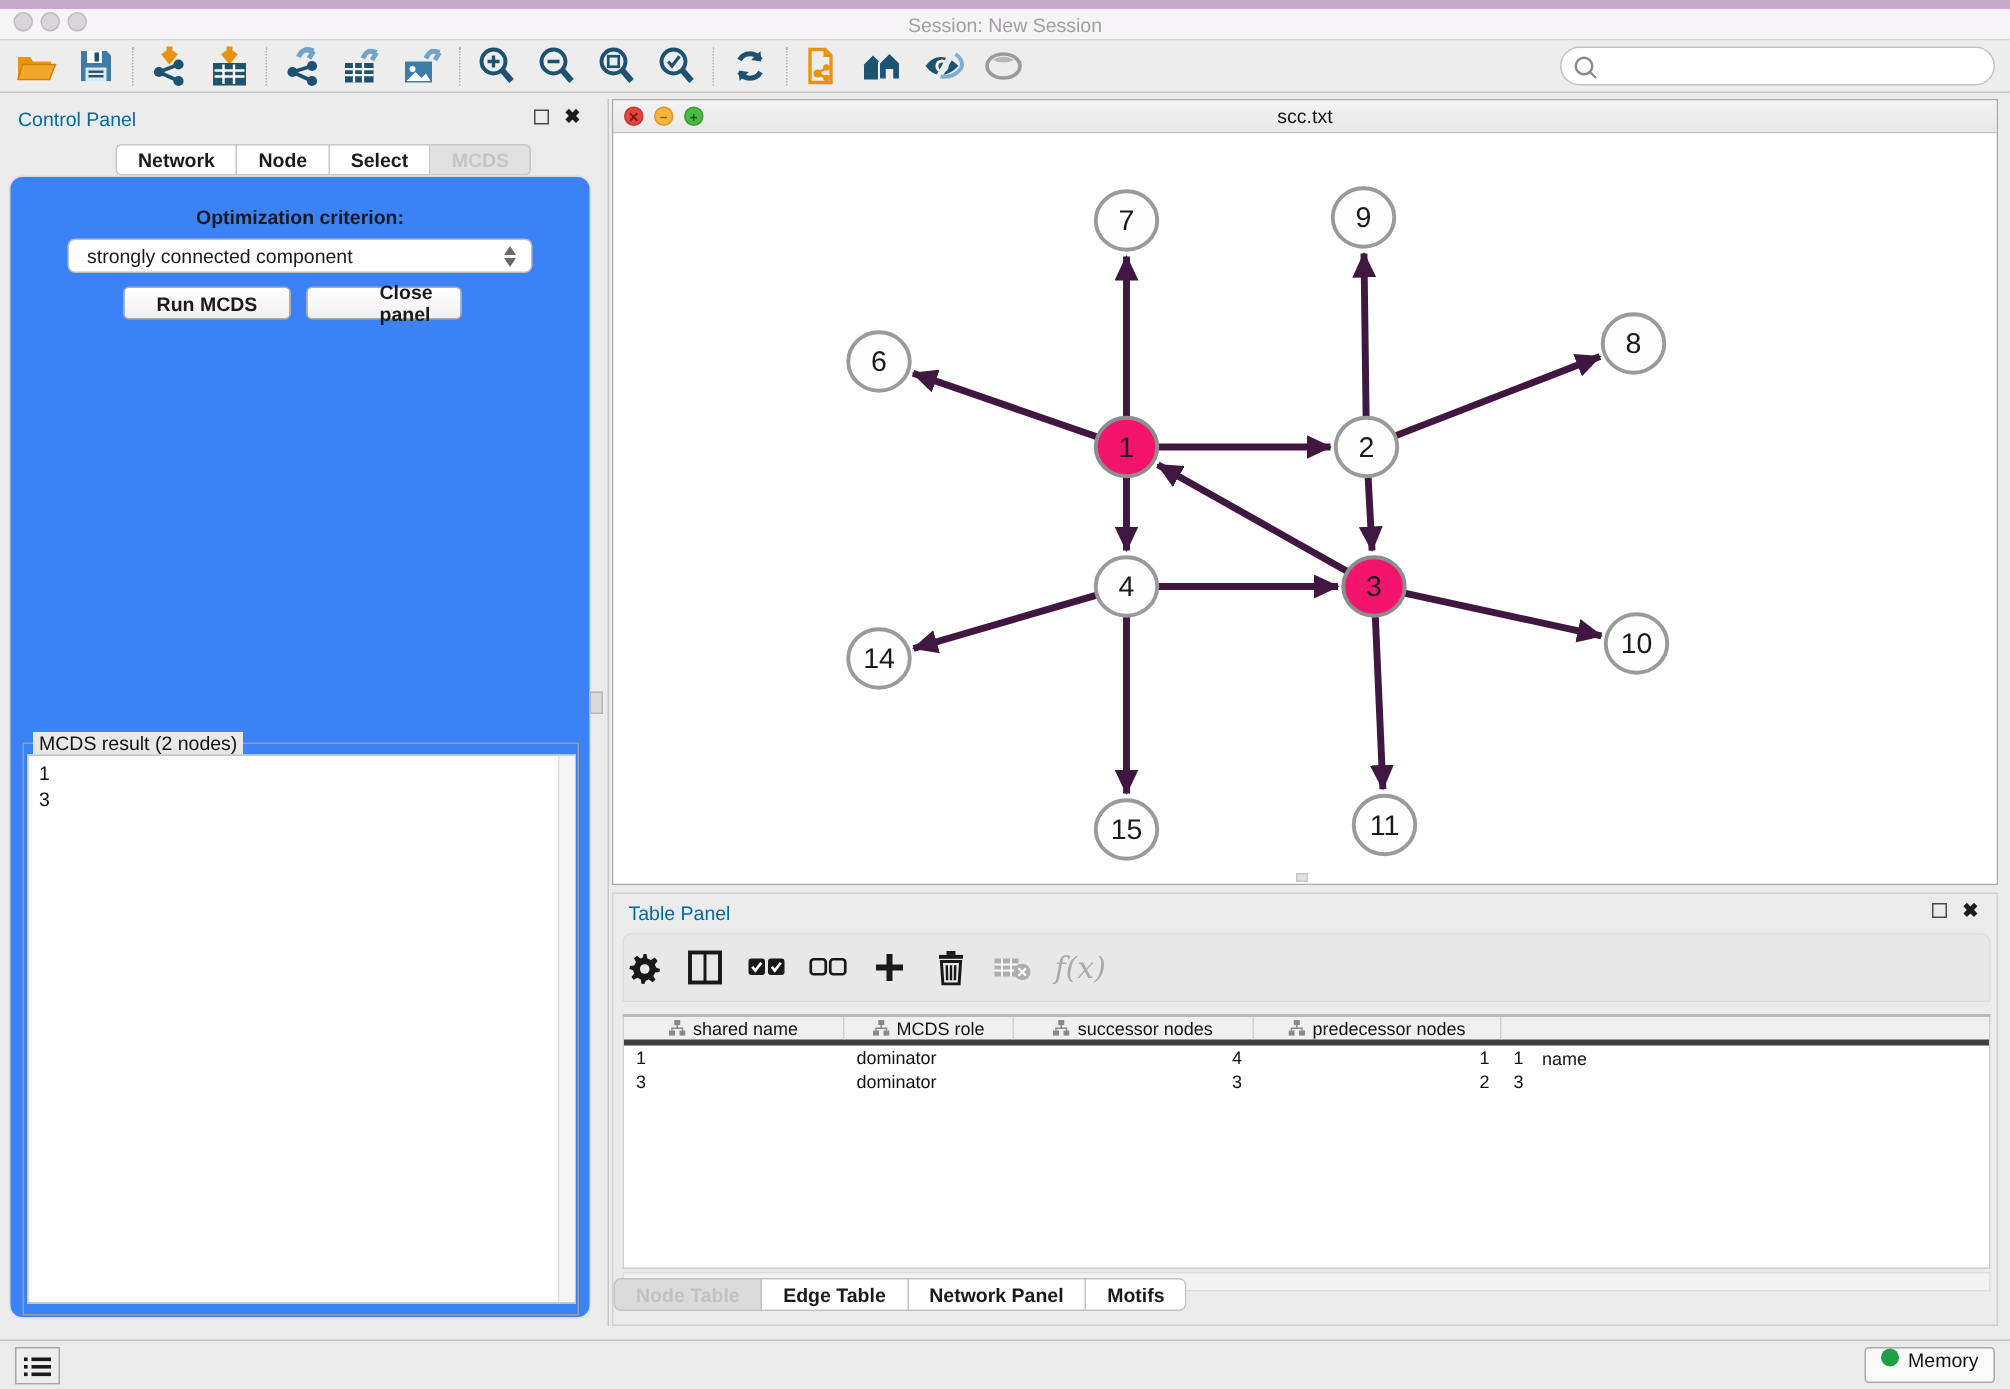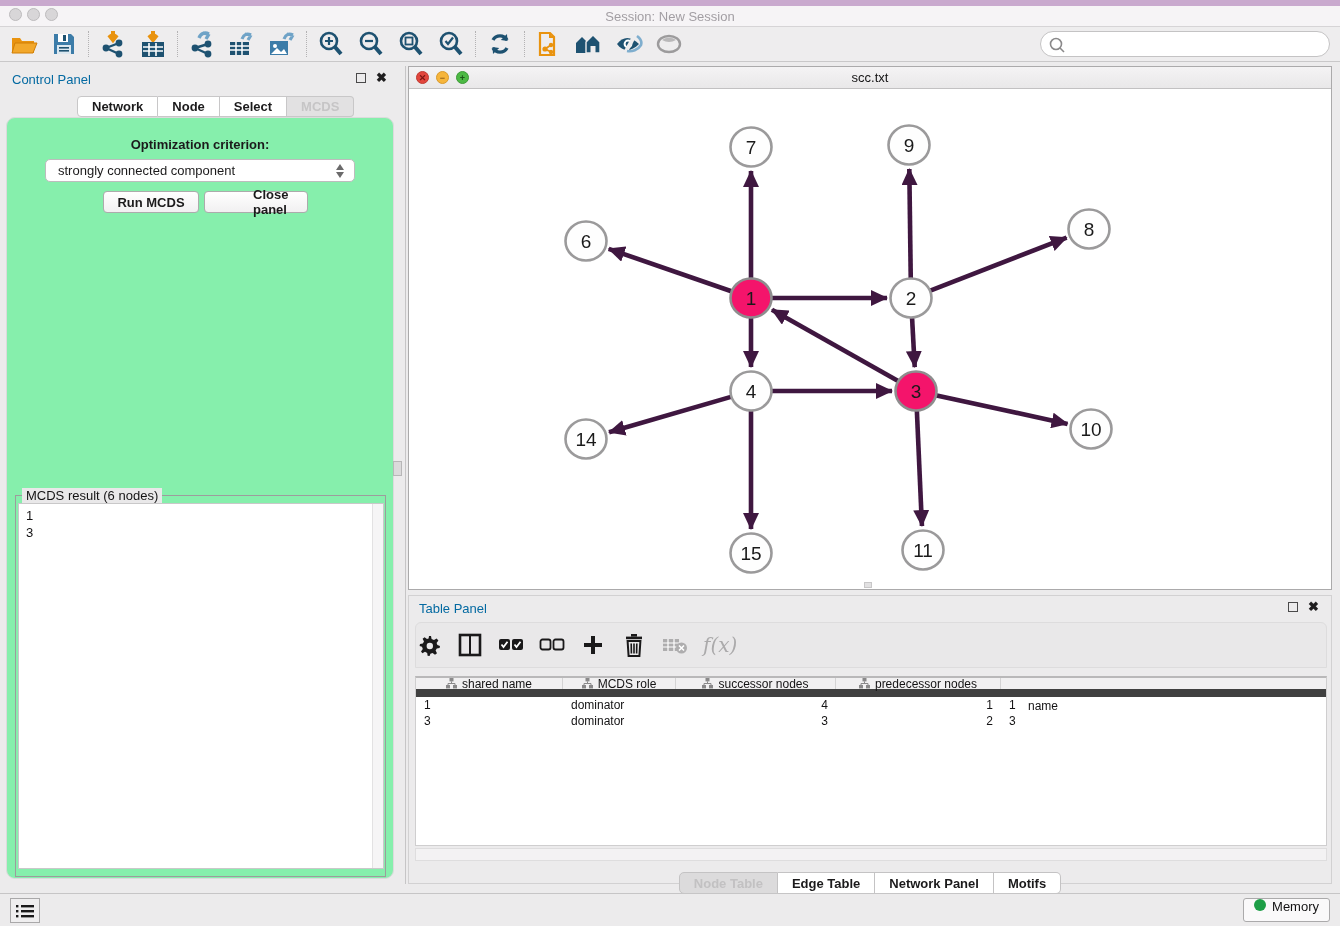--- a/index.html
+++ b/index.html
@@ -24,21 +24,21 @@
   
   .control-panel { position:absolute; left:0; top:66px; width:401px; height:818px; background:#ECEBEC; }
   .panel-head { position:absolute; left:12px; top:6px; font-size:13px; color:#0369a1; }
   .panel-icons { position:absolute; top:7px; display:flex; gap:10px; align-items:center; }
   .float-ic { width:10px; height:10px; border:1.5px solid #4A494A; }
   .close-ic { font-size:13px; font-weight:bold; color:#1E1D1E; line-height:10px; }
   .cp-tabs { position:absolute; left:77px; top:30px; display:flex; }
   .cp-tab { height:21px; padding:0 14px; font-size:13px; font-weight:bold; color:#1B1A1B; background:#FFFFFF; border:1px solid #C8C7C8; border-left:none; display:flex; align-items:center; }
   .cp-tab:first-child { border-left:1px solid #C8C7C8; border-radius:4px 0 0 4px; }
   .cp-tab.active { background:#E2E1E2; color:#C6C5C6; border-radius:0 4px 4px 0; }
-  .cp-body { position:absolute; left:6px; top:51px; width:388px; height:762px; background:#86efac; border:1px solid #DCDBDC; border-radius:9px; }
+  .cp-body { position:absolute; left:6px; top:51px; width:388px; height:762px; background:#3b82f6; border:1px solid #DCDBDC; border-radius:9px; }
   .opt-label { position:absolute; left:0; top:19px; width:100%; text-align:center; font-size:13px; font-weight:bold; color:#1B1A1B; }
   .criterion { position:absolute; left:38px; top:41px; width:310px; height:23px; background:#FFFFFF; border:1px solid #BDBCBD; border-radius:5px; font-size:13px; color:#1B1A1B; display:flex; align-items:center; padding-left:12px; }
   .stepper { position:absolute; right:8px; top:3px; width:11px; height:16px; }
   .stepper .up { position:absolute; top:1px; left:1px; width:0; height:0; border-left:4.5px solid transparent; border-right:4.5px solid transparent; border-bottom:6px solid #6B6A6B; }
   .stepper .dn { position:absolute; bottom:1px; left:1px; width:0; height:0; border-left:4.5px solid transparent; border-right:4.5px solid transparent; border-top:6px solid #6B6A6B; }
   .cp-btn { position:absolute; top:73px; height:22px; background:linear-gradient(#FFFFFF,#F1F0F1); border:1px solid #ACABAC; border-radius:4px; font-size:13px; font-weight:bold; color:#1B1A1B; display:flex; align-items:center; justify-content:center; }
   .groupbox { position:absolute; left:8px; top:377px; width:371px; height:382px; border:1px solid #9D9C9D; }
   .groupbox-label { position:absolute; left:6px; top:-8px; background:#E9E8E9; padding:0 4px; font-size:13px; color:#141314; }
   .result-area { position:absolute; left:2px; top:7px; width:366px; height:366px; background:#FFFFFF; border:1px solid #C9C8C9; font-size:13px; color:#141314; padding:3px 0 0 7px; white-space:pre; line-height:17px; }
   .result-scroll { position:absolute; right:0; top:0; width:11px; height:100%; background:#F6F5F6; border-left:1px solid #E3E2E3; }
@@ -56,30 +56,30 @@
   .nt-green { background:#4CB944; border:1px solid #3D9A37; color:#1C5718; }
   .net-title { position:absolute; left:0; top:3px; width:100%; text-align:center; font-size:13px; color:#141314; }
   .net-canvas { position:absolute; left:0; top:22px; width:922px; height:500px; background:#FFFFFF; }
   .net-handle { position:absolute; left:455px; bottom:1px; width:8px; height:6px; background:#E2E1E2; border:1px solid #C8C7C8; }
 
   
   .table-panel { position:absolute; left:408px; top:595px; width:924px; height:289px; background:#ECEBEC; border:1px solid #D2D1D2; }
   .tp-toolbar { position:absolute; left:6px; top:26px; width:912px; height:46px; background:#E9E8E9; border:1px solid #DDDCDD; border-radius:6px 6px 0 0; display:flex; align-items:center; padding-left:0; gap:15px; }
   .tp-ic { width:26px; height:26px; display:flex; align-items:center; justify-content:center; }
   .tbl-wrap { position:absolute; left:6px; top:80px; width:912px; height:170px; background:#FFFFFF; border:1px solid #CFCECF; border-top:2px solid #B9B8B9; }
-  .tbl-header { display:flex; height:19px; background:#F1F0F1; border-bottom:8px solid #404040; }
+  .tbl-header { display:flex; height:19px; background:#F1F0F1; border-bottom:4px solid #404040; }
   .th { display:flex; align-items:center; justify-content:center; gap:5px; font-size:12px; color:#141314; border-right:1px solid #D4D3D4; }
   .th:nth-child(1){ width:147px; } .th:nth-child(2){ width:113px; } .th:nth-child(3){ width:160px; }
   .th:nth-child(4){ width:165px; } .th:nth-child(5){ width:85px; border-right:1px solid #D4D3D4;margin-top:28px; }
   .tbl-row { display:flex; height:16px; font-size:12px; color:#141314; }
   .td { padding:1px 8px; overflow:hidden; white-space:nowrap; }
   .td:nth-child(1){ width:147px; } .td:nth-child(2){ width:113px; } .td:nth-child(3){ width:160px; }
   .td:nth-child(4){ width:165px; } .td:nth-child(5){ width:85px; }
   .tp-hscroll { position:absolute; left:6px; top:252px; width:912px; height:13px; background:#F3F2F3; border:1px solid #DEDDDE; }
-  .tp-tabs { position:absolute; left:0; top:276px; width:100%; display:flex; justify-content:center; }
+  .tp-tabs { position:absolute; left:0; top:256px; width:100%; display:flex; }
   .tp-tab { height:22px; padding:0 14px; font-size:13px; font-weight:bold; color:#1B1A1B; background:#FFFFFF; border:1px solid #C4C3C4; border-left:none; display:flex; align-items:center; }
   .tp-tab:first-child { border-left:1px solid #C4C3C4; border-radius:5px 0 0 5px; }
   .tp-tab:last-child { border-radius:0 5px 5px 0; }
   .tp-tab.active { background:#DCDBDC; color:#C2C1C2; }
 
   
   .statusbar { position:absolute; left:0; top:893px; width:1340px; height:33px; background:#ECEBEC; border-top:1px solid #C6C5C6; }
   .list-btn { position:absolute; left:10px; top:4px; width:30px; height:25px; border:1px solid #A9A8A9; background:#EFEEEF; display:flex; align-items:center; justify-content:center; }
   .mem-btn { position:absolute; right:10px; top:4px; height:24px; padding:0 10px; border:1px solid #ABAAAB; border-radius:3px; background:#FAF9FA; display:flex; align-items:flex-start; gap:6px; font-size:13px; color:#141314; }
   .mem-dot { width:12px; height:12px; border-radius:50%; background:#1E9E47; }
@@ -250,24 +250,24 @@
   </div>
   <div class="cp-body">
     <div class="opt-label">Optimization criterion:</div>
     <div class="criterion">
       <span>strongly connected component</span>
       <div class="stepper">
           <div class="up"></div>
           <div class="dn"></div>
         </div>
     </div>
-    <div class="cp-btn" style="left:96px; width:96px;">Run MCDS</div>
+    <div class="cp-btn" style="left:75px; width:112px;">Run MCDS</div>
     <div class="cp-btn" style="left:197px; width:104px;padding-left:48px;">Close panel</div>
     <div class="groupbox">
-      <div class="groupbox-label">MCDS result (6 nodes)</div>
+      <div class="groupbox-label">MCDS result (2 nodes)</div>
       <div class="result-area">1
 3</div>
       <div class="result-scroll" style="right:2px; top:8px; height:364px;"></div>
     </div>
   </div>
 </div>
 <div class="vsplit-line"></div>
 <div class="vsplit-handle"></div>
 
 <div class="net-window">

